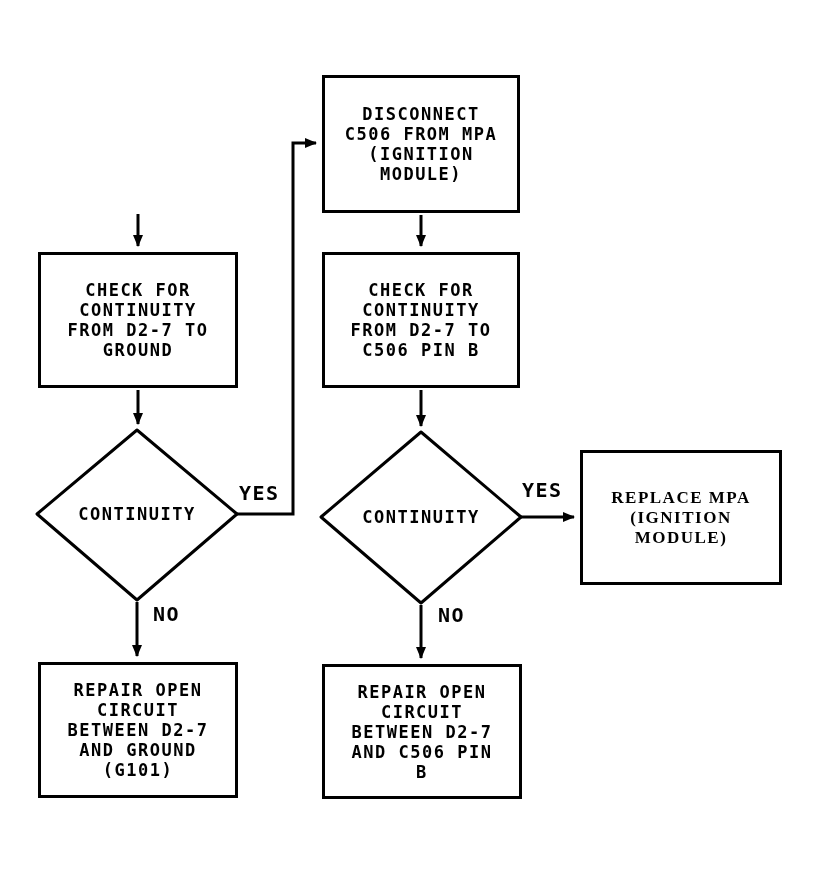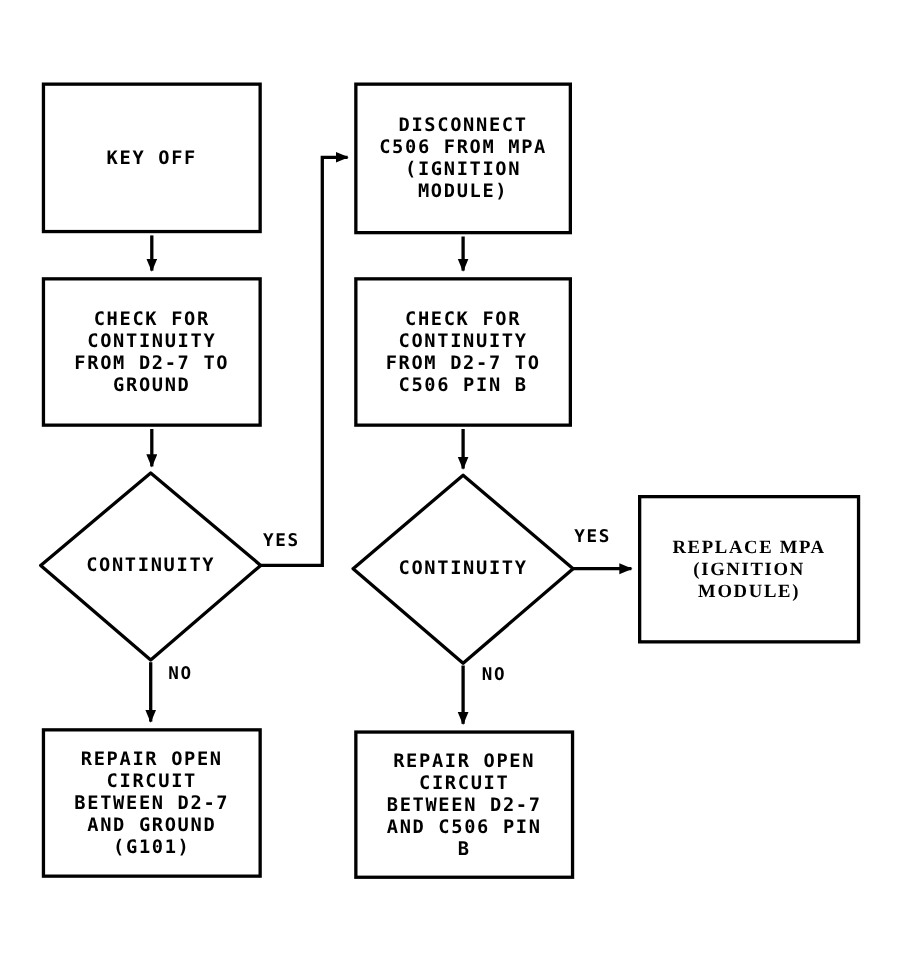--- a/index.html
+++ b/index.html
@@ -44,21 +44,21 @@
     justify-content: center;
     text-align: center;
     font-weight: bold;
     font-size: 17px;
     letter-spacing: 1.5px;
     background: transparent;
   }
   .edge-label {
     position: absolute;
     font-weight: bold;
-    font-size: 16px;
+    font-size: 20px;
     letter-spacing: 1.5px;
     background: transparent;
   }
   svg .stroke {
     fill: none;
     stroke: #000000;
     stroke-width: 3px;
   }
   svg .diamond {
     fill: #ffffff;
@@ -92,23 +92,20 @@
     <line class="stroke" x1="421" y1="390" x2="421" y2="426" marker-end="url(#arrow)"></line>
 
     <line class="stroke" x1="521" y1="517" x2="574" y2="517" marker-end="url(#arrow)"></line>
 
     <line class="stroke" x1="421" y1="605" x2="421" y2="658" marker-end="url(#arrow)"></line>
 
     <polygon class="diamond" points="137,430 237,514 137,600 37,514"></polygon>
     <polygon class="diamond" points="421,432 521,517 421,603 321,517"></polygon>
   </svg>
 
-  <div class="node" style="left:38px; top:75px; width:200px; height:137px;">
-    <span>KEY OFF</span>
-  </div>
 
   <div class="node" style="left:38px; top:252px; width:200px; height:136px;">
     <span>CHECK FOR
 CONTINUITY
 FROM D2-7 TO
 GROUND</span>
   </div>
 
   <div class="node" style="left:38px; top:662px; width:200px; height:136px;">
     <span>REPAIR OPEN

